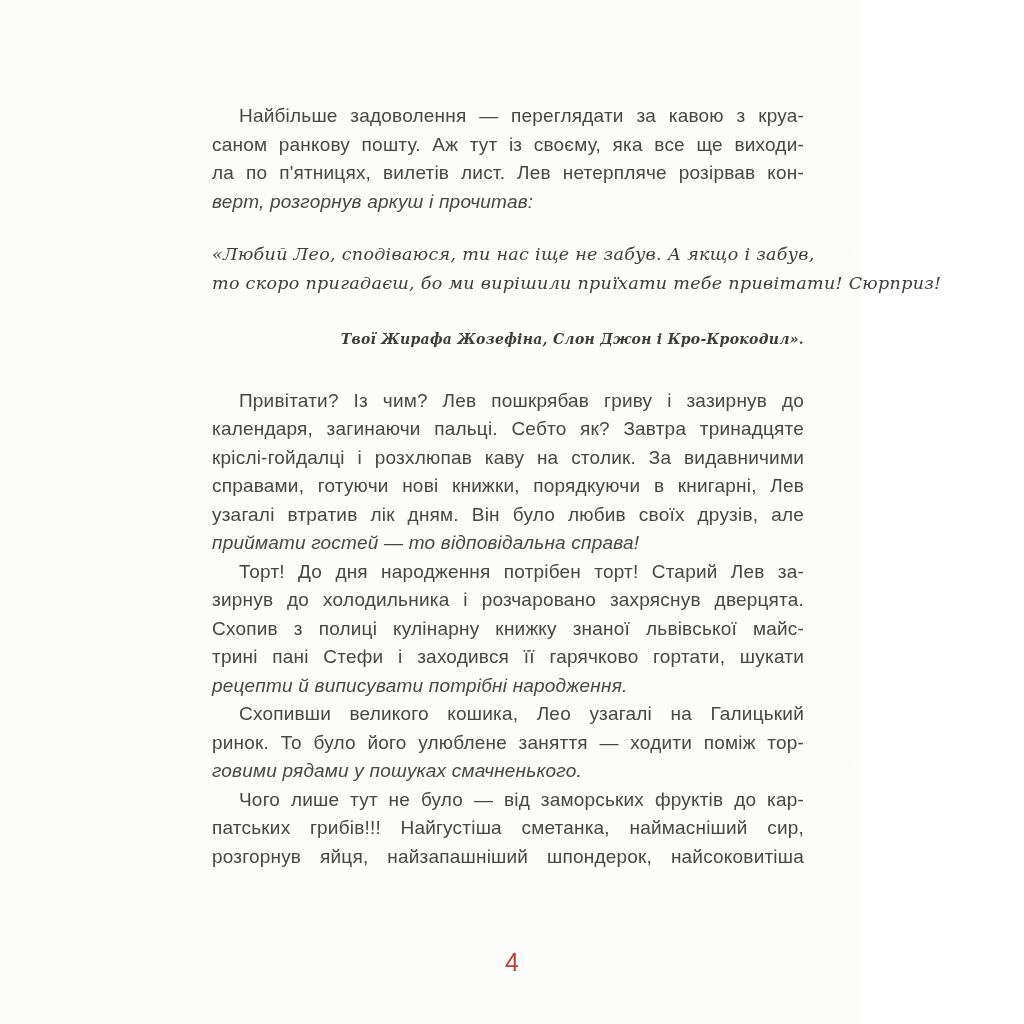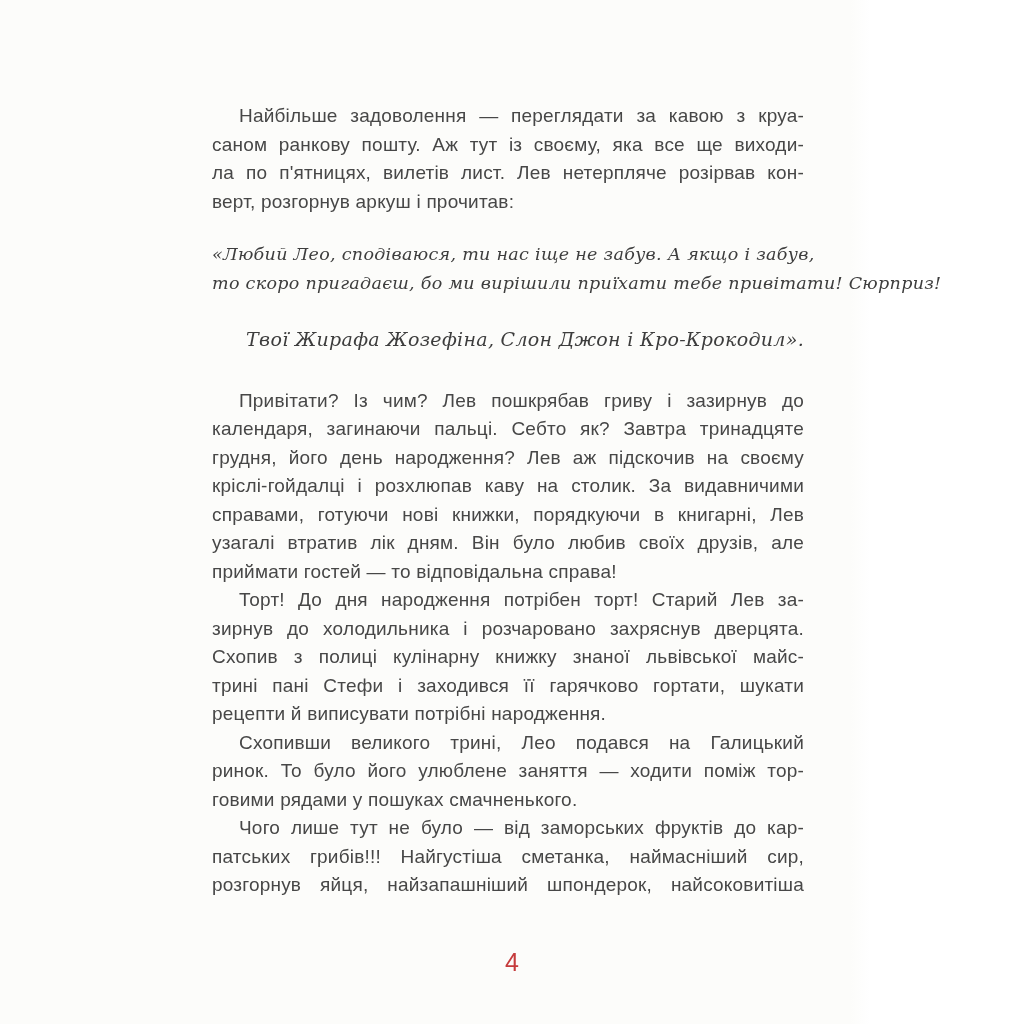--- a/index.html
+++ b/index.html
@@ -38,44 +38,46 @@
   .body-line {
     font-family: "Liberation Sans", "DejaVu Sans", sans-serif;
     font-size: 19px;
     letter-spacing: 0.2px;
     color: #474747;
     text-align: justify;
     text-align-last: justify;
   }
   .body-line.final {
     text-align-last: left;
+    font-style: italic;
   }
   .body-line.first-line {
     text-indent: 27px;
   }
   
   .letter { margin-top: 24px; }
   .letter-line {
     font-family: "DejaVu Serif", serif;
     font-style: italic;
     font-size: 17.5px;
     letter-spacing: 0.3px;
     color: #3d3d3d;
     white-space: nowrap;
     text-align: center;
   }
   .signature { margin-top: 28px; }
   .signature-line {
     font-family: "DejaVu Serif", serif;
     font-style: italic;
-    font-size: 19px;
+    font-size: 14px;
     letter-spacing: 0.3px;
     color: #3d3d3d;
     white-space: nowrap;
     text-align: right;
+    font-weight: bold;
   }
   .signature + .body { margin-top: 33px; }
   
   .page-number {
     position: absolute;
     top: 948px;
     left: 0;
     right: 0;
     text-align: center;
     font-family: "Liberation Sans", "DejaVu Sans", sans-serif;
@@ -98,35 +100,34 @@
       <div class="para letter">
         <div class="line letter-line">«Любий Лео, сподіваюся, ти нас іще не забув. А якщо і забув,</div>
         <div class="line letter-line">то скоро пригадаєш, бо ми вирішили приїхати тебе привітати! Сюрприз!</div>
       </div>
       <div class="para signature">
         <div class="line signature-line">Твої Жирафа Жозефіна, Слон Джон і Кро-Крокодил».</div>
       </div>
       <div class="para body">
         <div class="line body-line first-line">Привітати? Із чим? Лев пошкрябав гриву і зазирнув до</div>
         <div class="line body-line">календаря, загинаючи пальці. Себто як? Завтра тринадцяте</div>
-        <div class="line body-line">грудня, його день народження? Лев аж підскочив на своєму</div>
         <div class="line body-line">кріслі-гойдалці і розхлюпав каву на столик. За видавничими</div>
         <div class="line body-line">справами, готуючи нові книжки, порядкуючи в книгарні, Лев</div>
         <div class="line body-line">узагалі втратив лік дням. Він було любив своїх друзів, але</div>
         <div class="line body-line final">приймати гостей — то відповідальна справа!</div>
       </div>
       <div class="para body">
         <div class="line body-line first-line">Торт! До дня народження потрібен торт! Старий Лев за-</div>
         <div class="line body-line">зирнув до холодильника і розчаровано захряснув дверцята.</div>
         <div class="line body-line">Схопив з полиці кулінарну книжку знаної львівської майс-</div>
         <div class="line body-line">трині пані Стефи і заходився її гарячково гортати, шукати</div>
         <div class="line body-line final">рецепти й виписувати потрібні народження.</div>
       </div>
       <div class="para body">
-        <div class="line body-line first-line">Схопивши великого трині, Лео подався на Галицький</div>
+        <div class="line body-line first-line">Схопивши великого кошика, Лео узагалі на Галицький</div>
         <div class="line body-line">ринок. То було його улюблене заняття — ходити поміж тор-</div>
         <div class="line body-line final">говими рядами у пошуках смачненького.</div>
       </div>
       <div class="para body">
         <div class="line body-line first-line">Чого лише тут не було — від заморських фруктів до кар-</div>
         <div class="line body-line">патських грибів!!! Найгустіша сметанка, наймасніший сир,</div>
         <div class="line body-line">розгорнув яйця, найзапашніший шпондерок, найсоковитіша</div>
       </div>
     </div>
   <div class="page-number">4</div>

